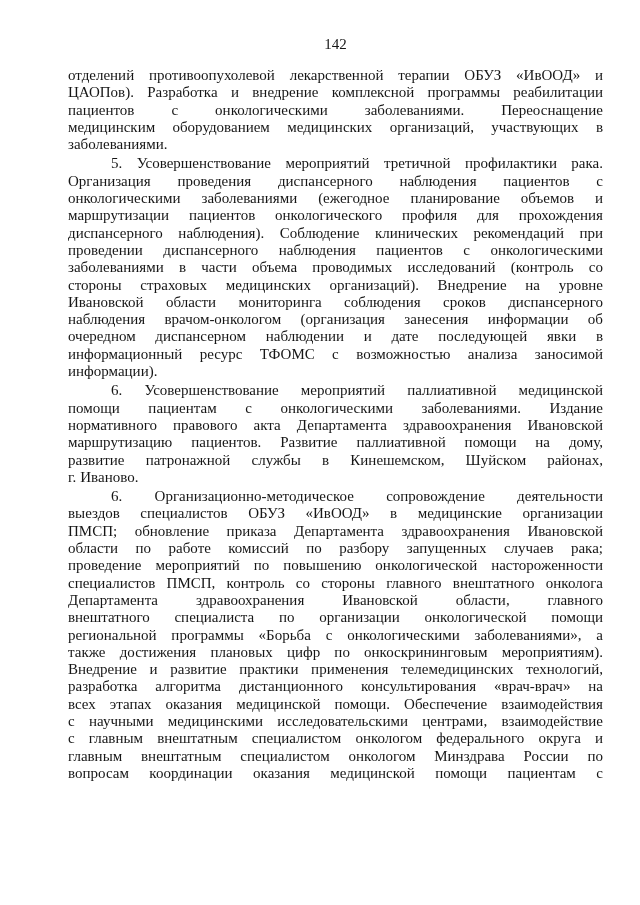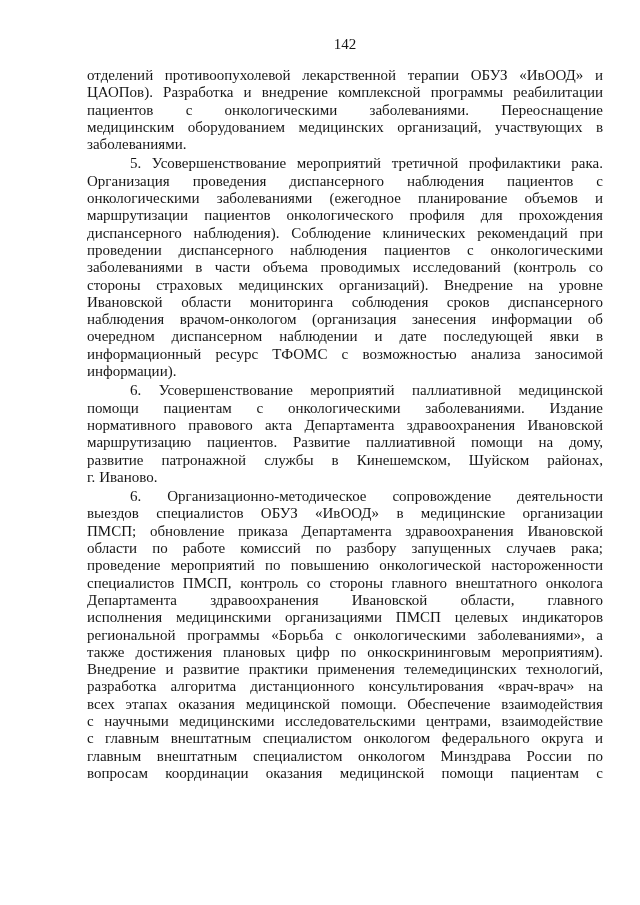--- a/index.html
+++ b/index.html
@@ -9,21 +9,21 @@
     height: 905px;
     background: #ffffff;
     font-family: "Liberation Serif", "DejaVu Serif", serif;
   }
   .page {
     position: relative;
     width: 640px;
     height: 897px;
     background: #ffffff;
     color: #161616;
-    padding: 36px 35px 0 85px;
+    padding: 36px 35px 0 66px;
     overflow: hidden;
   }
   .page-number {
     text-align: center;
     font-size: 15px;
     line-height: 17px;
     margin-bottom: 14px;
   }
   .paragraph { margin: 2px; }
   .text-line {
@@ -77,21 +77,21 @@
         <div class="text-line line-left">г. Иваново.</div>
       </div>
       <div class="paragraph">
         <div class="text-line line-indent">6. Организационно-методическое сопровождение деятельности</div>
         <div class="text-line">выездов специалистов ОБУЗ «ИвООД» в медицинские организации</div>
         <div class="text-line">ПМСП; обновление приказа Департамента здравоохранения Ивановской</div>
         <div class="text-line">области по работе комиссий по разбору запущенных случаев рака;</div>
         <div class="text-line">проведение мероприятий по повышению онкологической настороженности</div>
         <div class="text-line">специалистов ПМСП, контроль со стороны главного внештатного онколога</div>
         <div class="text-line">Департамента здравоохранения Ивановской области, главного</div>
-        <div class="text-line">исполнения медицинскими организациями ПМСП целевых индикаторов</div>
+        <div class="text-line">внештатного специалиста по организации онкологической помощи</div>
         <div class="text-line">региональной программы «Борьба с онкологическими заболеваниями», а</div>
         <div class="text-line">также достижения плановых цифр по онкоскрининговым мероприятиям).</div>
         <div class="text-line">Внедрение и развитие практики применения телемедицинских технологий,</div>
         <div class="text-line">разработка алгоритма дистанционного консультирования «врач-врач» на</div>
         <div class="text-line">всех этапах оказания медицинской помощи. Обеспечение взаимодействия</div>
         <div class="text-line">с научными медицинскими исследовательскими центрами, взаимодействие</div>
         <div class="text-line">с главным внештатным специалистом онкологом федерального округа и</div>
         <div class="text-line">главным внештатным специалистом онкологом Минздрава России по</div>
         <div class="text-line">вопросам координации оказания медицинской помощи пациентам с</div>
       </div>

